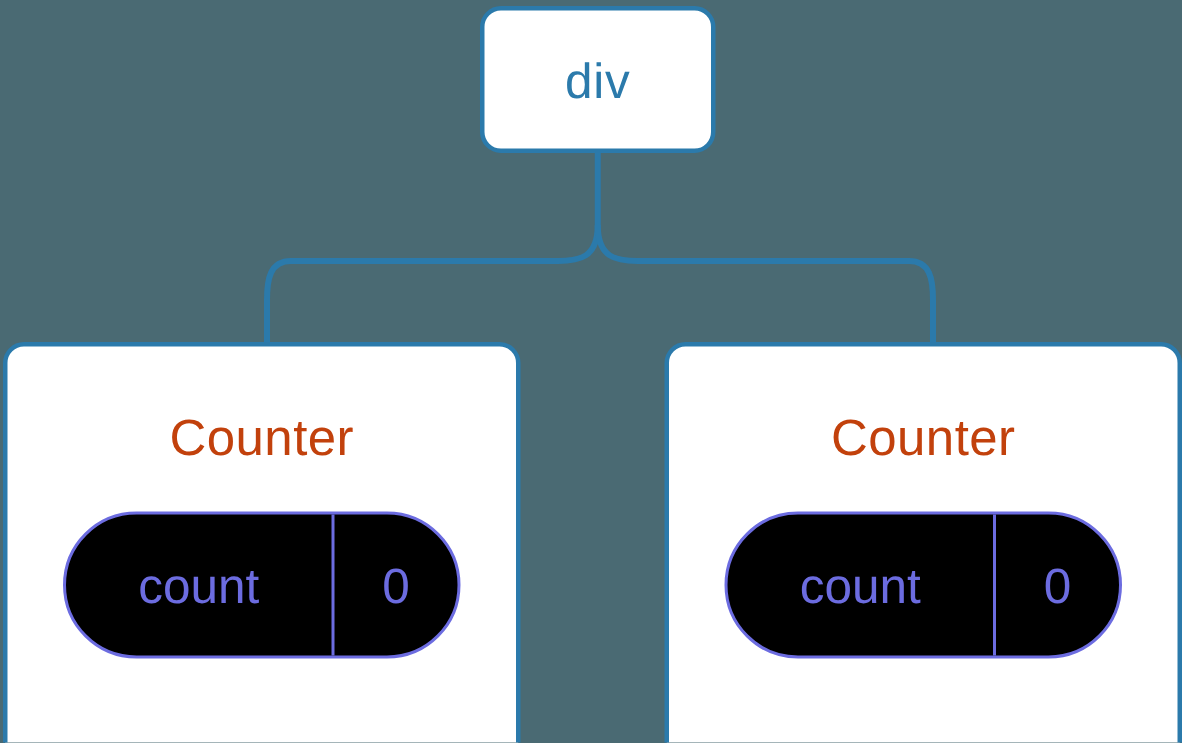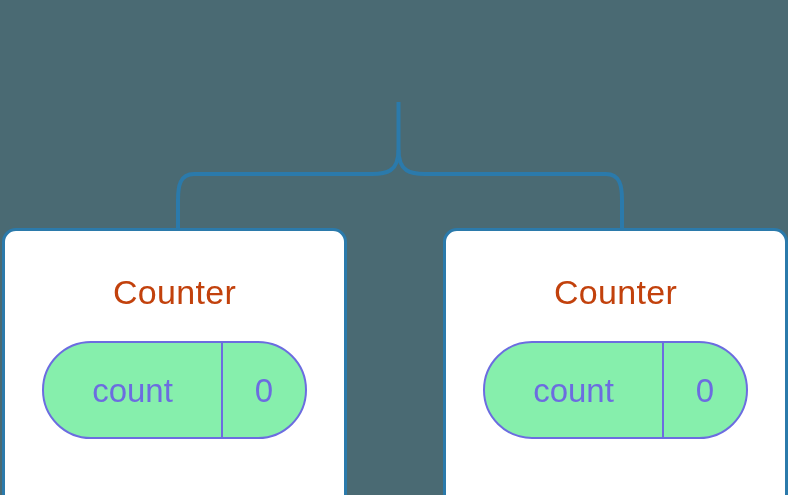--- a/index.html
+++ b/index.html
@@ -84,21 +84,21 @@
   
   .state-pill {
     margin-top: 32px;
     width: 265px;
     height: 98px;
     border: 2px solid #6c6ce0;
     border-radius: 49px;
     display: flex;
     align-items: stretch;
     box-sizing: border-box;
-    background: #86efac;
+    background: #000000;
   }
   .state-key {
     flex: 0 0 177px;
     display: flex;
     align-items: center;
     justify-content: center;
     border-right: 2px solid #6c6ce0;
     color: #6c6ce0;
     font-size: 33px;
     line-height: 1;
@@ -128,20 +128,23 @@
                C 180 174, 178 186, 178 200
                L 178 228"></path>
 
       <path d="M 398.5 150 C 398.5 172, 411 174, 425 174
                L 606 174
                C 620 174, 622 186, 622 200
                L 622 228"></path>
     </g>
   </svg>
 
+  <div class="node" id="root-node">
+    <span class="node-title">div</span>
+  </div>
 
   <div class="node child-node" id="child-node-left">
     <span class="node-title">Counter</span>
     <div class="state-pill">
       <span class="state-key">count</span>
       <span class="state-value">0</span>
     </div>
   </div>
 
   <div class="node child-node" id="child-node-right">

